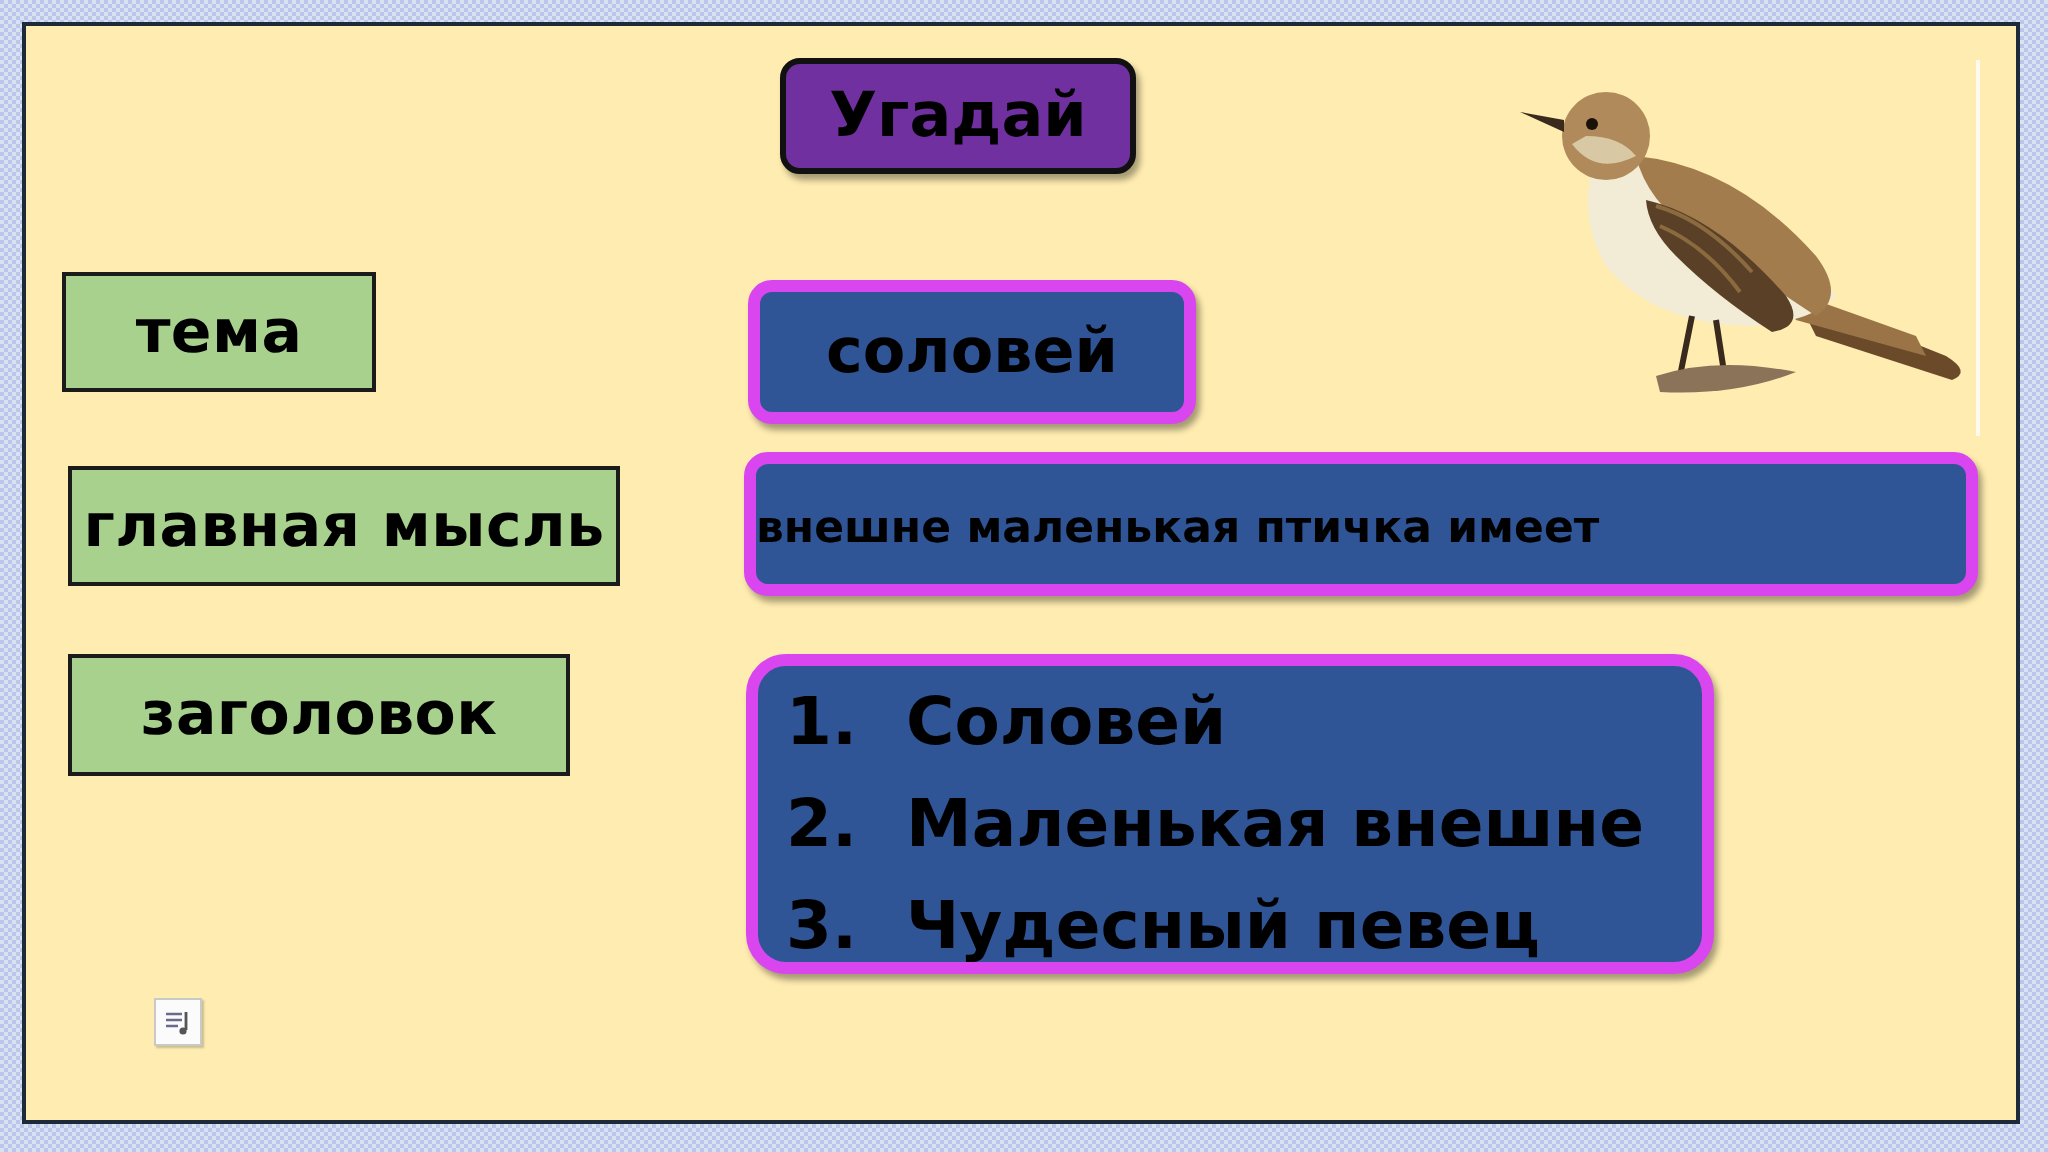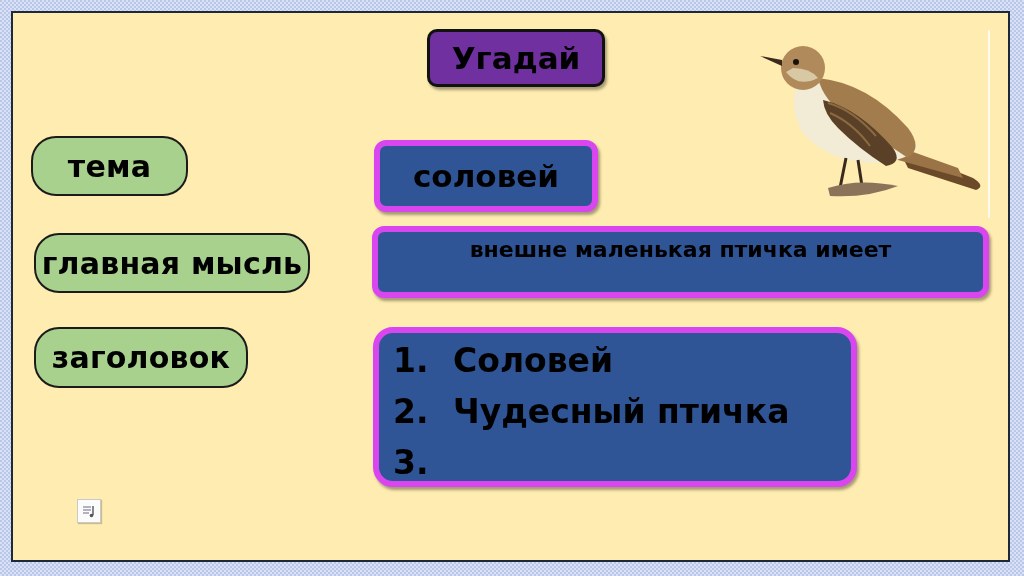--- a/index.html
+++ b/index.html
@@ -16,39 +16,39 @@
   .slide {
     position:absolute; left:11px; top:11px; width:999px; height:551px;
     background:#feecb0;
     border-left:2px solid #1e2a3a; border-top:2px solid #1e2a3a;
     border-right:2px solid #1e2a3a; border-bottom:2px solid #1e2a3a;
     box-sizing:border-box;
   }
   .box {
     position:absolute; box-sizing:border-box;
     display:flex; align-items:center; justify-content:center;
-    color:#000; font-weight:bold; white-space:nowrap;border-radius:25px;
+    color:#000; font-weight:bold; white-space:nowrap;
   }
   .green {
     background:#a9d18e; border:2px solid #1b1b1b;
     font-size:30px; letter-spacing:0.2px;
   }
   .purple {
     background:#7030a0; border:3px solid #111;
     border-radius:10px; font-size:31px;
     box-shadow:2px 3px 3px rgba(0,0,0,0.35);
   }
   .blue {
     background:#2f5597; border:6px solid #d946ef;
     border-radius:12px;
     box-shadow:2px 3px 3px rgba(0,0,0,0.35);
   }
   .blue.single { font-size:31px; }
   .blue.twoline {
-    flex-direction:column; font-size:22px; line-height:27px; overflow:hidden;
+    flex-direction:row; font-size:22px; line-height:27px; overflow:hidden;
     justify-content:flex-start; padding-top:4px;
   }
   .blue.list {
     flex-direction:column; align-items:flex-start; justify-content:flex-start;
     font-size:33px; line-height:51px; padding-left:14px; padding-top:2px;
     border-radius:20px; overflow:hidden;
   }
   .list-item { display:flex; }
   .list-num { width:60px; display:inline-block; }
   .bird {
@@ -62,53 +62,54 @@
     background:#fbfbfb; border:1px solid #c9c9c9; box-sizing:border-box;
     box-shadow:1px 1px 1px rgba(0,0,0,0.2);
   }
 </style>
 </head>
 <body>
 
 <div class="slide">
 </div>
 
-<div class="box purple" style="left:390px; top:29px; width:178px; height:58px;margin-left:37px;">
+<div class="box purple" style="left:390px; top:29px; width:178px; height:58px;">
   <span>Угадай</span>
 </div>
 
 <div class="box green" style="left:31px; top:136px; width:157px; height:60px;">
   <span>тема</span>
 </div>
 <div class="box green" style="left:34px; top:233px; width:276px; height:60px;">
   <span>главная мысль</span>
 </div>
-<div class="box green" style="left:34px; top:327px; width:214px; height:61px;">
+<div class="box green" style="left:34px; top:327px; width:251px; height:61px;">
   <span>заголовок</span>
 </div>
 
 <div class="box blue single" style="left:374px; top:140px; width:224px; height:72px;">
   <span>соловей</span>
 </div>
 
 <div class="box blue twoline" style="left:372px; top:226px; width:617px; height:72px;">
   <span>внешне маленькая птичка имеет</span>
 </div>
 
 <div class="box blue list" style="left:373px; top:327px; width:484px; height:160px;">
   <div class="list-item">
     <span class="list-num">1.</span>
     <span>Соловей</span>
   </div>
   <div class="list-item">
     <span class="list-num">2.</span>
-    <span>Чудесный птичка</span>
+    <span>Маленькая внешне</span>
   </div>
   <div class="list-item">
     <span class="list-num">3.</span>
+    <span>Чудесный певец</span>
   </div>
 </div>
 
 <svg class="bird" viewBox="0 0 232 175">
 
   <path d="M140 110 L215 140 Q228 148 218 152 L150 130 Z" fill="#6b4a2a"></path>
   <path d="M130 105 L200 130 L205 140 L140 122 Z" fill="#9a7446"></path>
 
   <path d="M40 40 Q30 70 45 95 Q70 125 120 125 Q150 122 160 110 Q140 80 100 60 Q75 40 40 40 Z" fill="#f2ecd6"></path>
 

